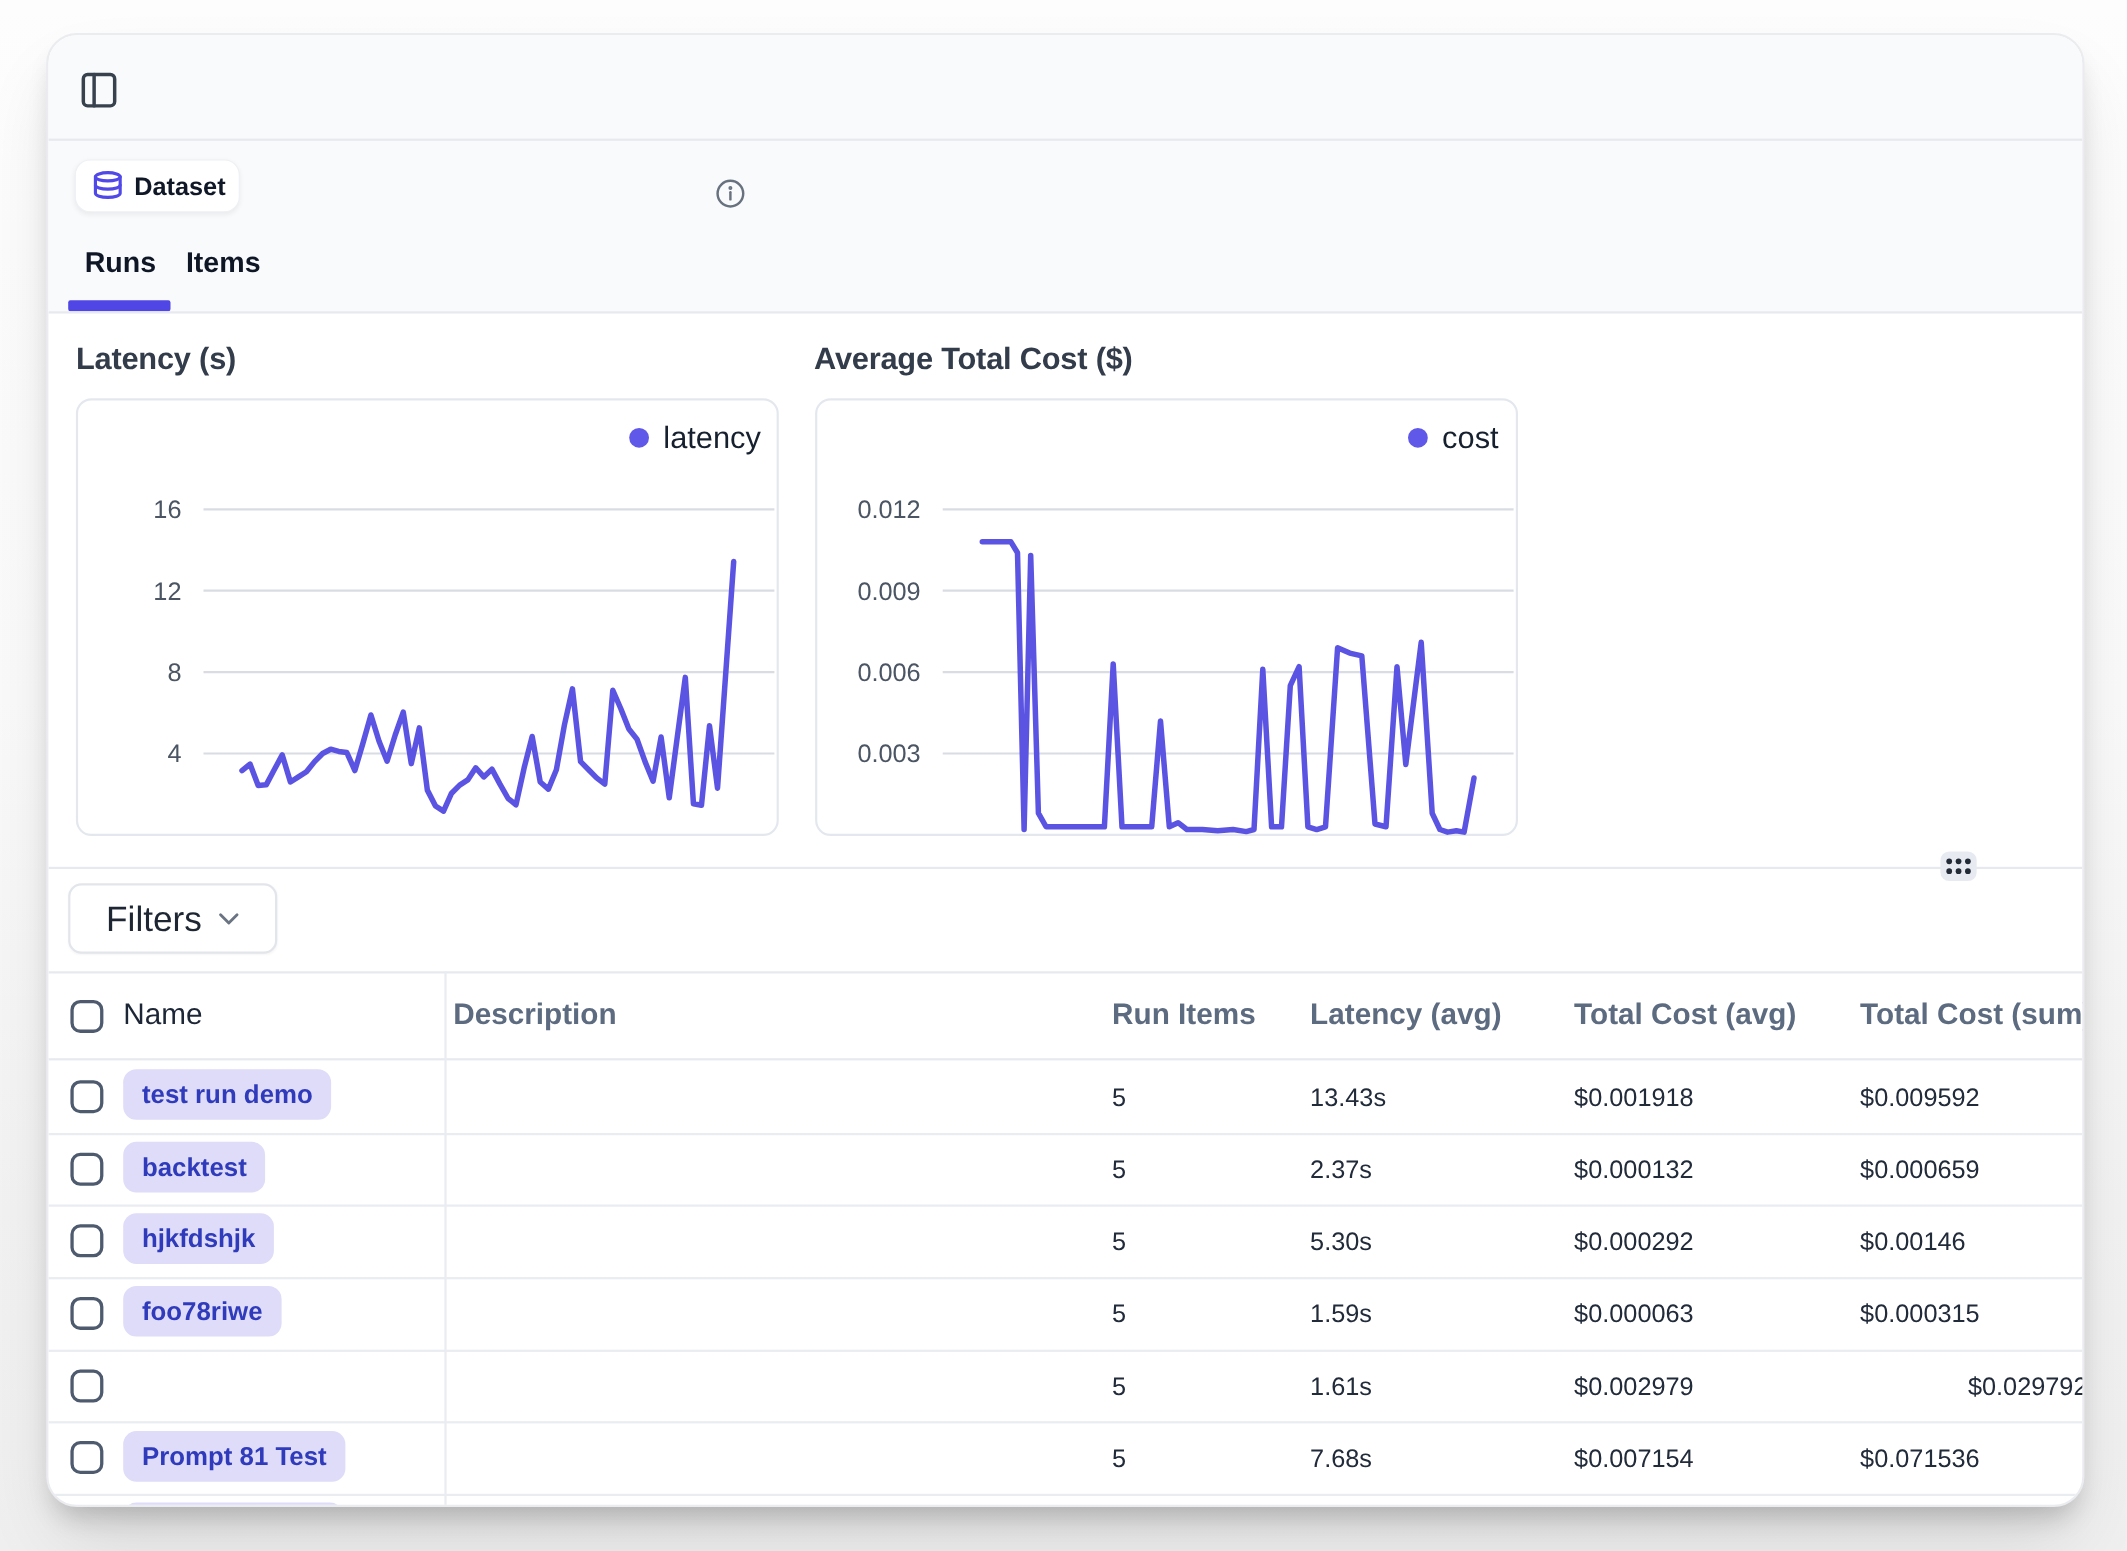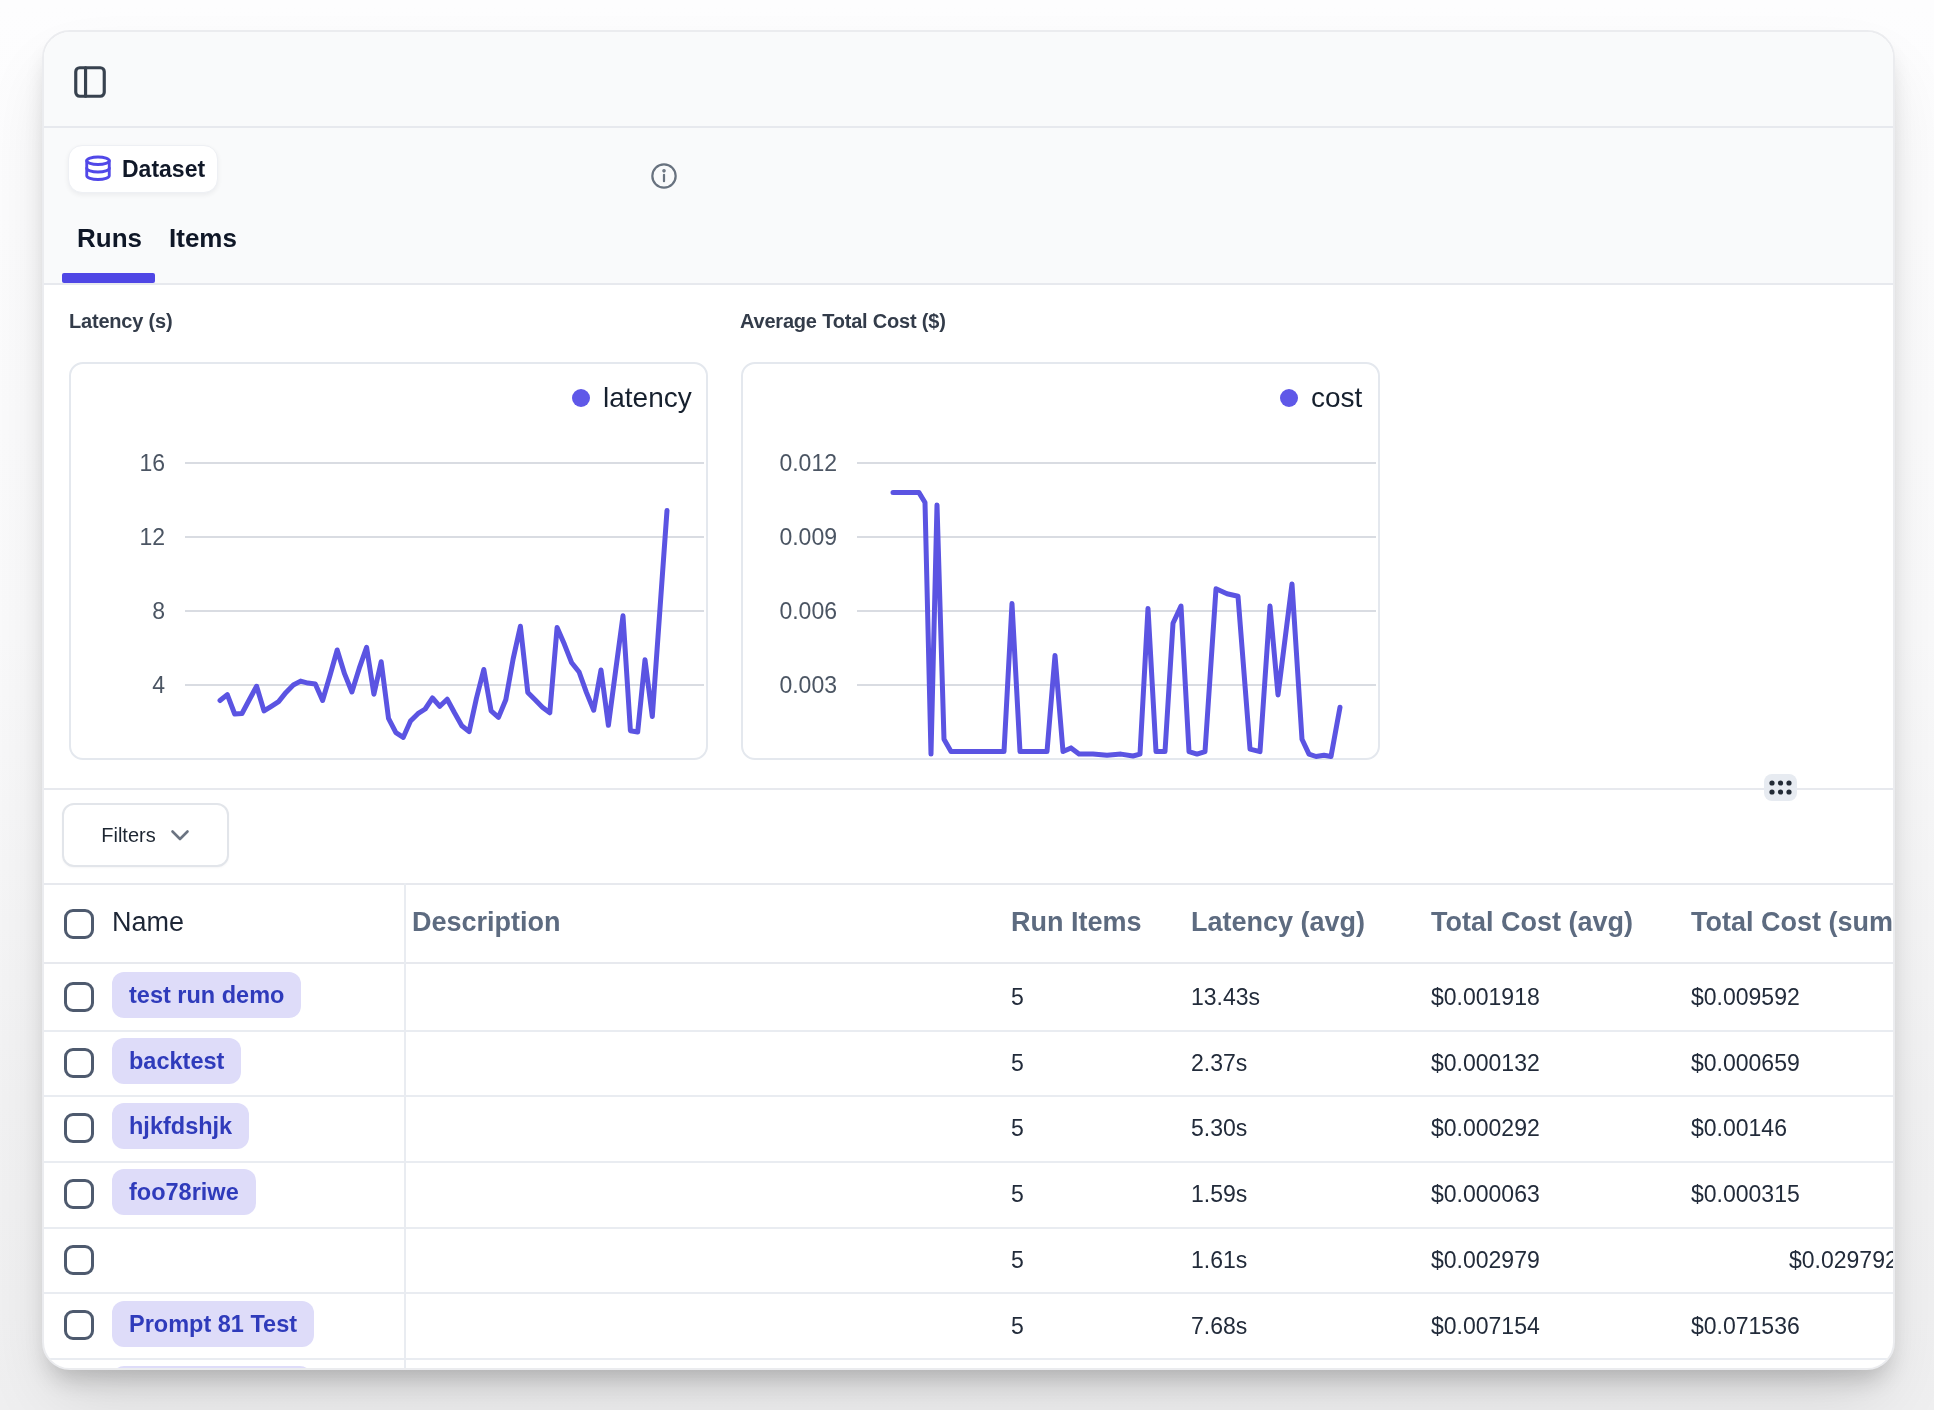--- a/index.html
+++ b/index.html
@@ -17,30 +17,30 @@
 
 .pill { left:24px; top:113px; width:150px; height:48px; background:#fff;
   border:1px solid #eef0f4; border-radius:14px; display:flex; align-items:center;
   box-shadow:0 2px 5px rgba(15,23,42,.06); }
 .pill span { font-size:23px; font-weight:700; color:#101828; margin-left:9px; }
 #title { left:182px; top:113px; font-size:35px; font-weight:700; color:#3b4250; }
 #tabs { left:18px; top:191px; font-size:26px; font-weight:600; color:#0f1727; }
 #tabs span { display:inline-block; padding:0 15px; }
 #ul { left:18px; top:241px; width:93px; height:10px; background:#4f46e5; border-radius:2px; }
 
-.ctitle { top:278px; font-size:20px; font-weight:700; color:#333c4a; letter-spacing:-.2px; }
+.ctitle { top:278px; font-size:28px; font-weight:700; color:#333c4a; letter-spacing:-.2px; }
 .ccard { top:330px; width:639px; height:398px; background:#fff; border:2px solid #e4e8ee;
   border-radius:14px; }
 
 #handle { left:1720px; top:742px; width:33px; height:27px; background:#e7ebf1;
   border-radius:8px; display:flex; align-items:center; justify-content:center; }
 
-#filters { left:18px; top:771px; width:167px; height:64px; border:2px solid #e2e5ea;
+#filters { left:18px; top:771px; width:190px; height:64px; border:2px solid #e2e5ea;
   border-radius:12px; background:#fff; display:flex; align-items:center;
-  justify-content:center; font-size:20px; font-weight:500; color:#1d2632;
+  justify-content:center; font-size:32px; font-weight:500; color:#1d2632;
   box-shadow:0 1px 2px rgba(15,23,42,.04); }
 
 #thead { left:0; top:851px; width:100%; height:81px; border-top:2px solid #e7e9ee;
   border-bottom:2px solid #e7e9ee; }
 .th { position:absolute; top:22px; font-size:27px; font-weight:600; color:#5d6b80; white-space:nowrap; }
 .row { left:0; width:100%; border-bottom:2px solid #e9ecf1; }
 .cb { position:absolute; width:30px; height:30px; border:3px solid #4e5a6e;
   border-radius:9px; background:#fff; }
 .badge { position:absolute; top:6px; height:46px; line-height:46px; padding:0 17px;
   background:#dedcf9; border-radius:12px; font-size:23.5px; font-weight:700;

